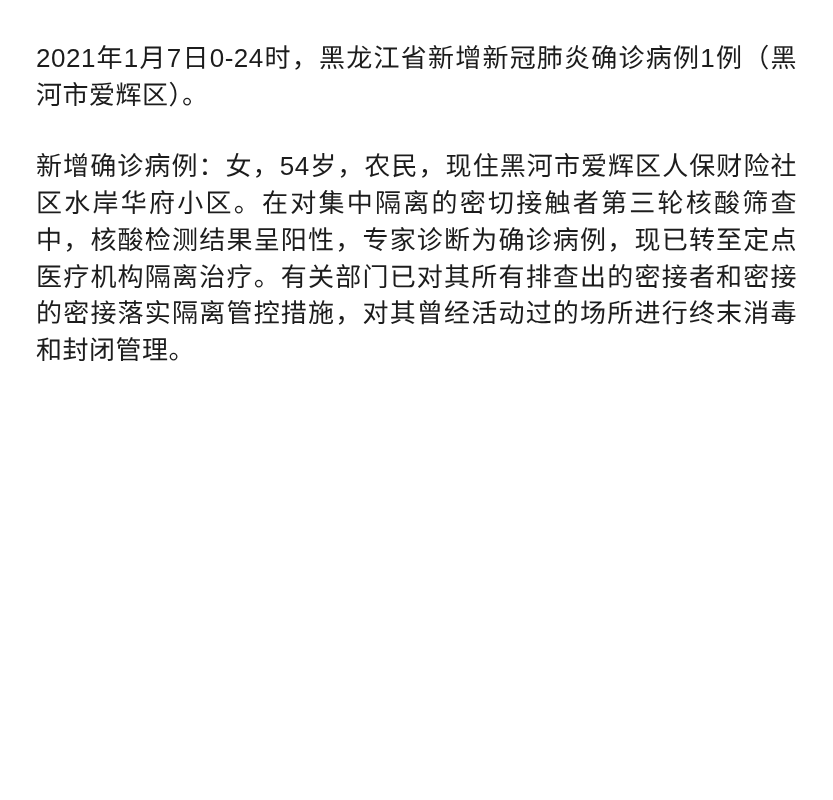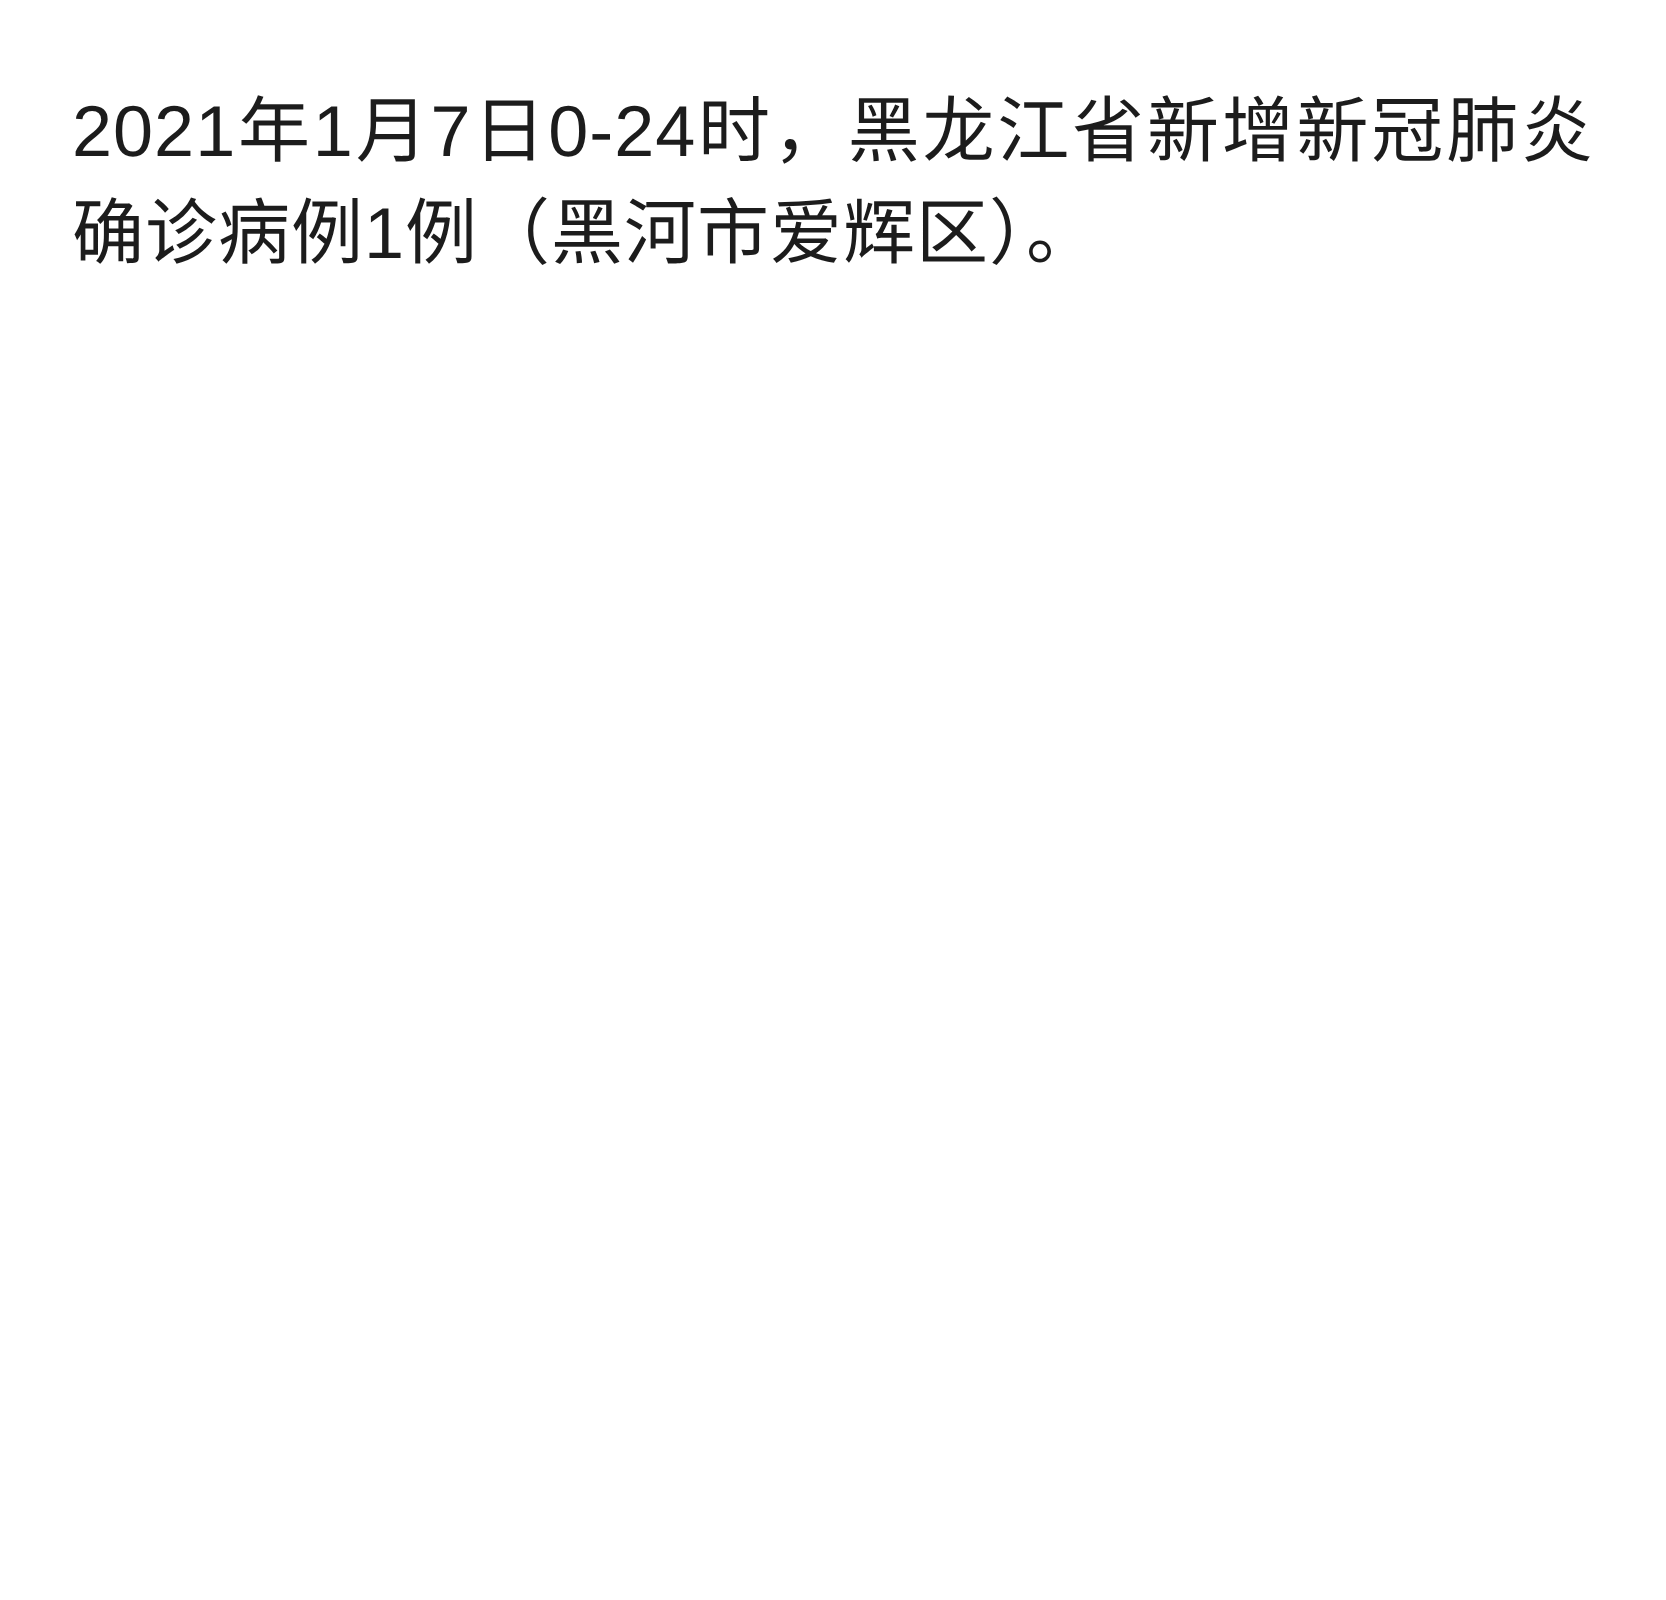--- a/index.html
+++ b/index.html
@@ -18,34 +18,35 @@
     box-sizing: border-box;
     width: 833px;
     height: 800px;
     padding: 40px 36px 0 36px;
     background: #ffffff;
   }
   .article {
     display: block;
   }
   .para {
-    font-size: 36px;
+    font-size: 26px;
     line-height: 1.42;
     letter-spacing: 0.5px;
     color: #1c1c1c;
     margin: 0 0 34px 0;
     text-align: justify;
     text-justify: inter-ideograph;
     word-break: break-all;
     font-weight: 400;
   }
   .para:last-child {
     margin-bottom: 0;
   }
 </style>
 </head>
 <body>
 
 <div class="page">
   <div class="article">
     <p class="para">2021年1月7日0-24时，黑龙江省新增新冠肺炎确诊病例1例（黑河市爱辉区）。</p>
+    <p class="para">新增确诊病例：女，54岁，农民，现住黑河市爱辉区人保财险社区水岸华府小区。在对集中隔离的密切接触者第三轮核酸筛查中，核酸检测结果呈阳性，专家诊断为确诊病例，现已转至定点医疗机构隔离治疗。有关部门已对其所有排查出的密接者和密接的密接落实隔离管控措施，对其曾经活动过的场所进行终末消毒和封闭管理。</p>
   </div>
 </div>
 
 </body></html>

